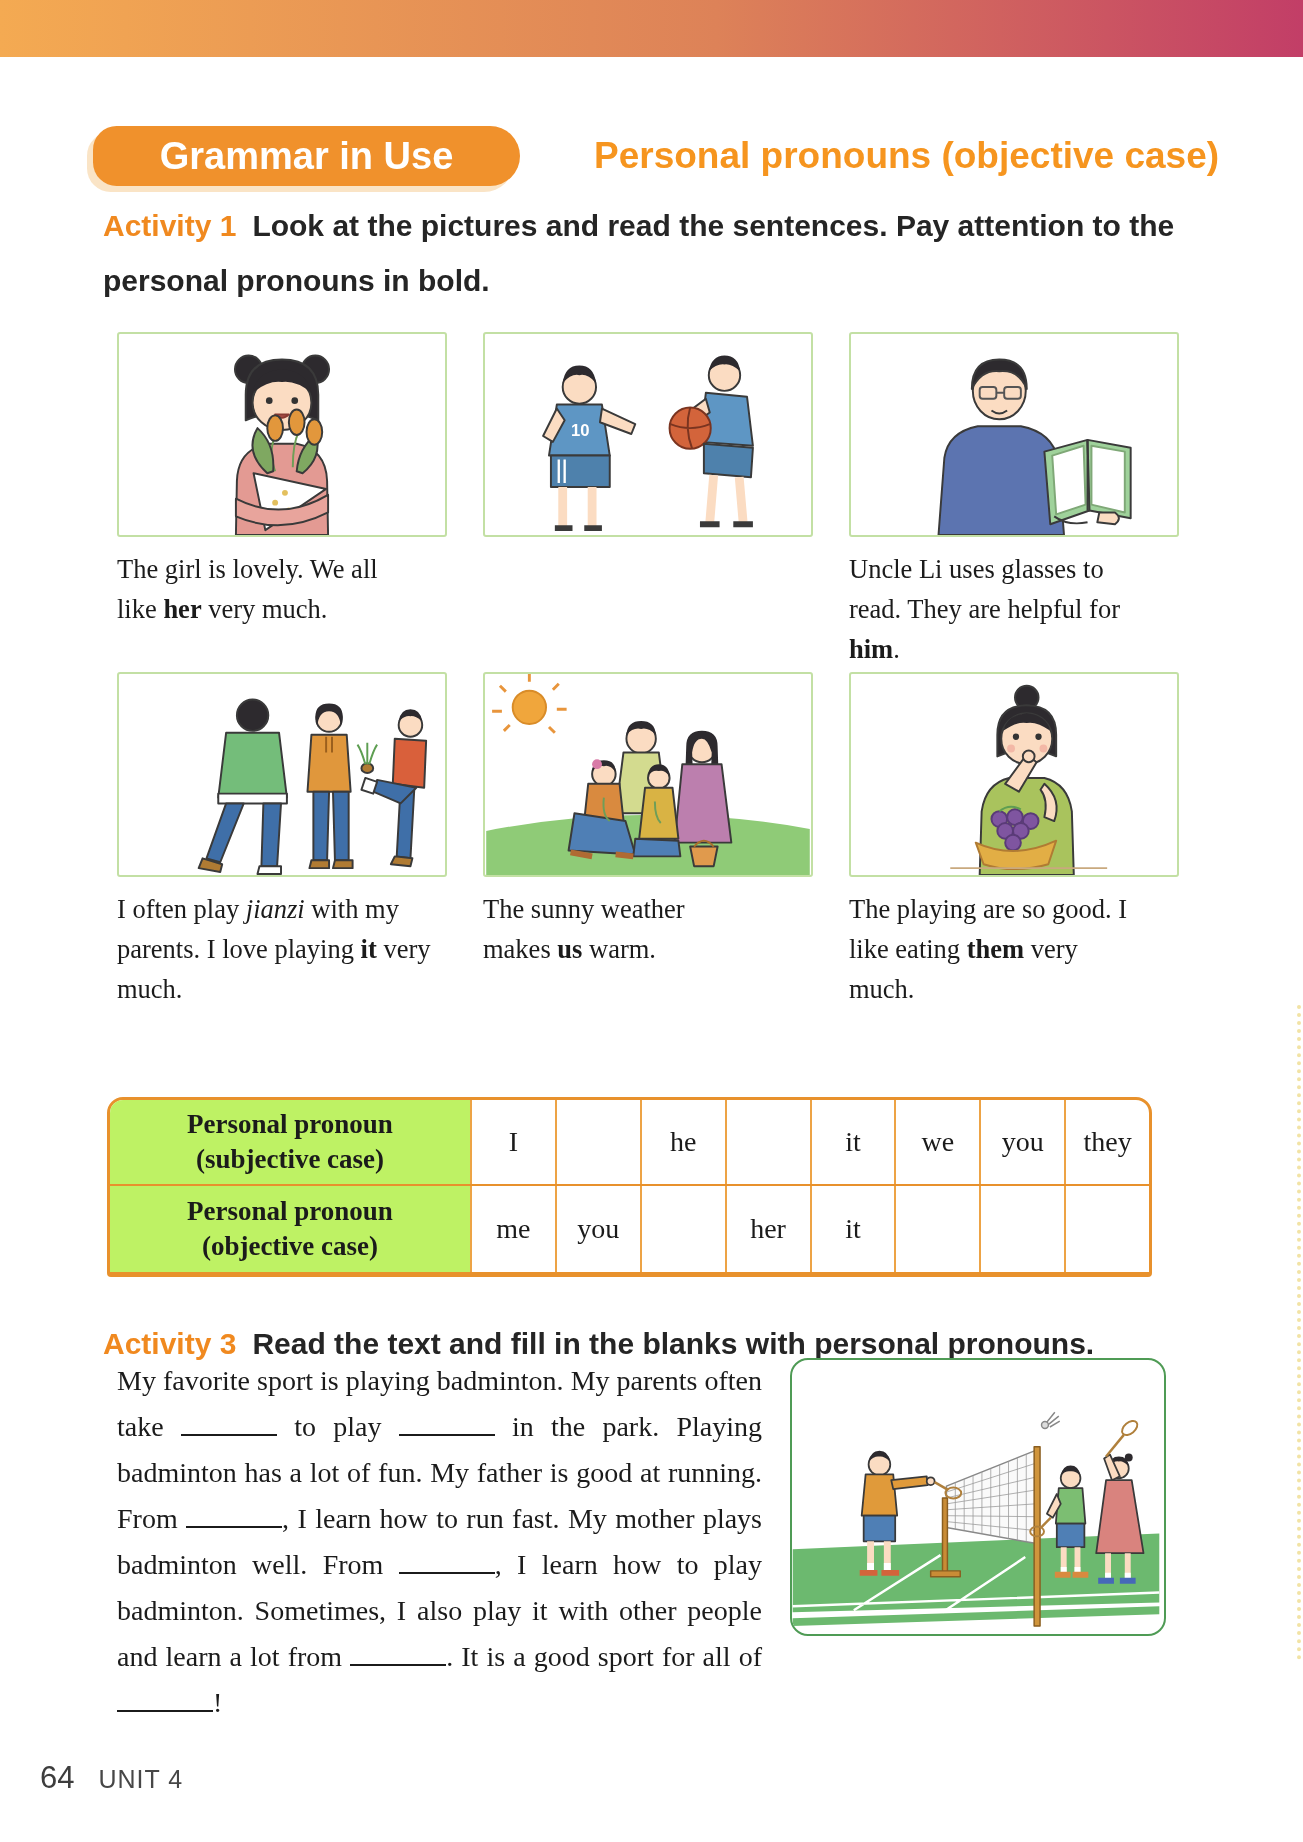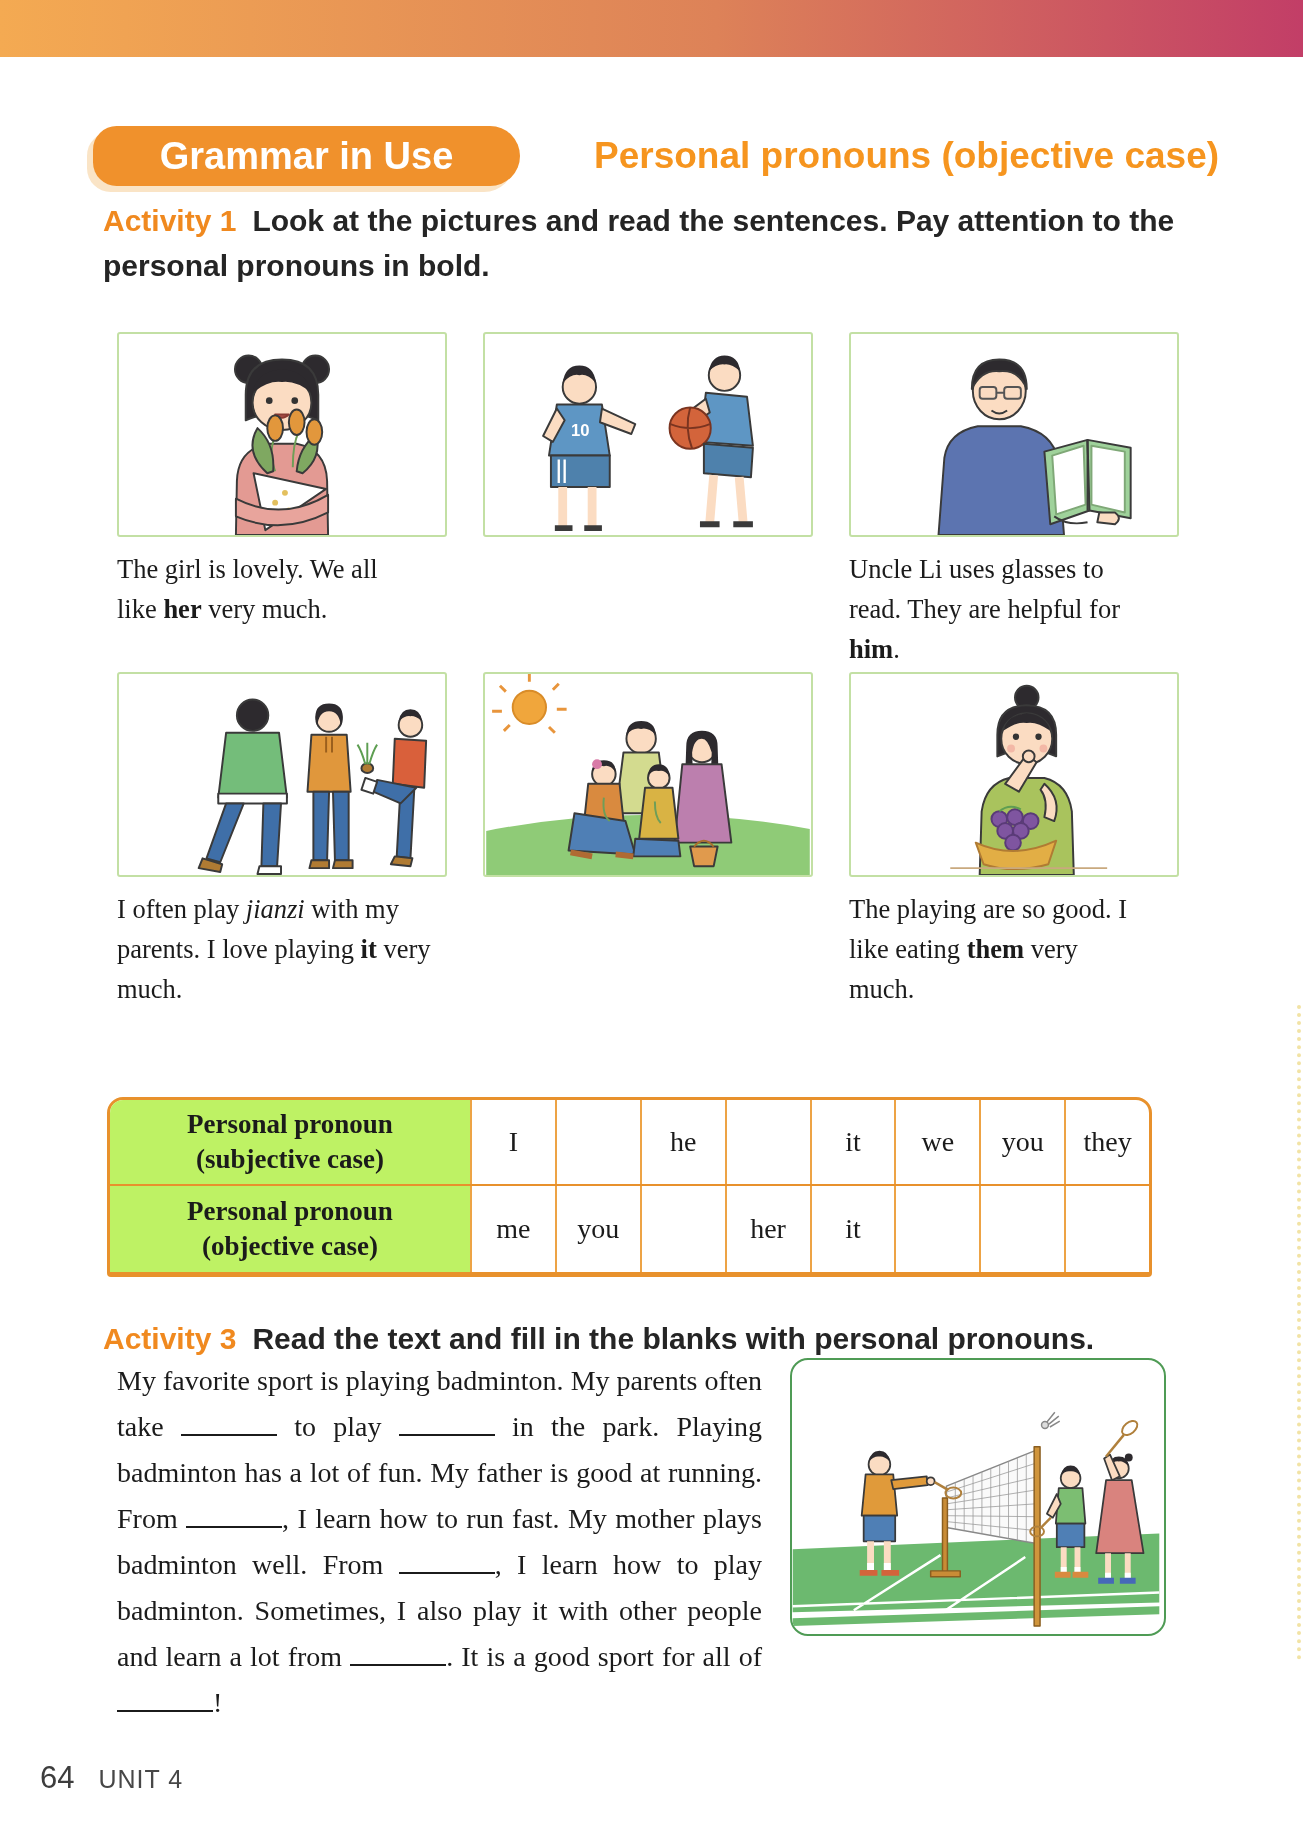--- a/index.html
+++ b/index.html
@@ -15,21 +15,21 @@
   .badge{width:427px;height:60px;background:#F0912C;border-radius:30px 38px 38px 30px;
         display:flex;align-items:center;justify-content:center;
         box-shadow:-6px 6px 0 #FAE4C6;}
   .badge span{font-family:"Liberation Sans",sans-serif;font-weight:bold;font-size:38px;color:#ffffff;}
   .gtitle{margin:0 0 0 26px;font-family:"Liberation Sans",sans-serif;font-weight:bold;
         font-size:37px;color:#F6951F;white-space:nowrap;}
 
   
   .act-head{position:absolute;left:103px;margin:0;width:1085px;
         font-family:"Liberation Sans",sans-serif;font-weight:bold;font-size:30px;
-        line-height:45px;color:#252525;}
+        line-height:55px;color:#252525;}
   #a1h{top:198px;}
   #a2h{top:1012px;}
   #a3h{top:1316px;width:1150px;}
   .act-label{color:#F0891F;margin-right:16px;}
 
   
   .cards{position:absolute;top:332px;left:117px;width:1062px;display:grid;
         grid-template-columns:repeat(3,330px);column-gap:36px;grid-auto-rows:340px;}
   .cardcell{margin:0;}
   .pic{height:201px;border:2px solid #C3E0A4;border-radius:3px;background:#fff;overflow:hidden;}
@@ -229,20 +229,21 @@
             <path d="M162,116 L190,116 L196,168 L156,168 Z" fill="#D9B344"></path>
             <path d="M90,142 L142,150 L152,184 L84,180 Z" fill="#4F7FB5"></path>
             <path d="M152,168 L196,170 L198,186 L150,186 Z" fill="#4F7FB5"></path>
             <path d="M120,126 Q118,144 126,150 M172,130 Q172,146 178,152" fill="none" stroke="#6e9e58"></path>
             <path d="M208,176 L236,176 L232,196 L212,196 Z" fill="#E09A4D"></path>
             <path d="M212,176 Q222,164 232,176" fill="none" stroke="#a96f2c"></path>
             <path d="M86,182 L108,186 M132,184 L150,186" stroke="#B06A33" stroke-width="6" fill="none"></path>
           </g>
         </svg>
       </div>
+      <figcaption class="cap"><span>The sunny weather makes </span><span class="b">us</span><span> warm.</span></figcaption>
     </figure>
 
     <figure class="cardcell">
       <div class="pic">
         <svg width="326" height="201" viewBox="0 0 330 205">
           <g stroke="#3a3a3a" stroke-width="2" stroke-linejoin="round">
             <circle cx="178" cy="24" r="12" fill="#2d2a2e"></circle>
             <ellipse cx="178" cy="36" rx="9" ry="4" fill="#9FBE4C"></ellipse>
             <path d="M148,62 Q148,32 178,32 Q208,32 208,62 L208,84 Q178,70 148,84 Z" fill="#2d2a2e"></path>
             <ellipse cx="178" cy="66" rx="26" ry="26" fill="#FBDCC2"></ellipse>

